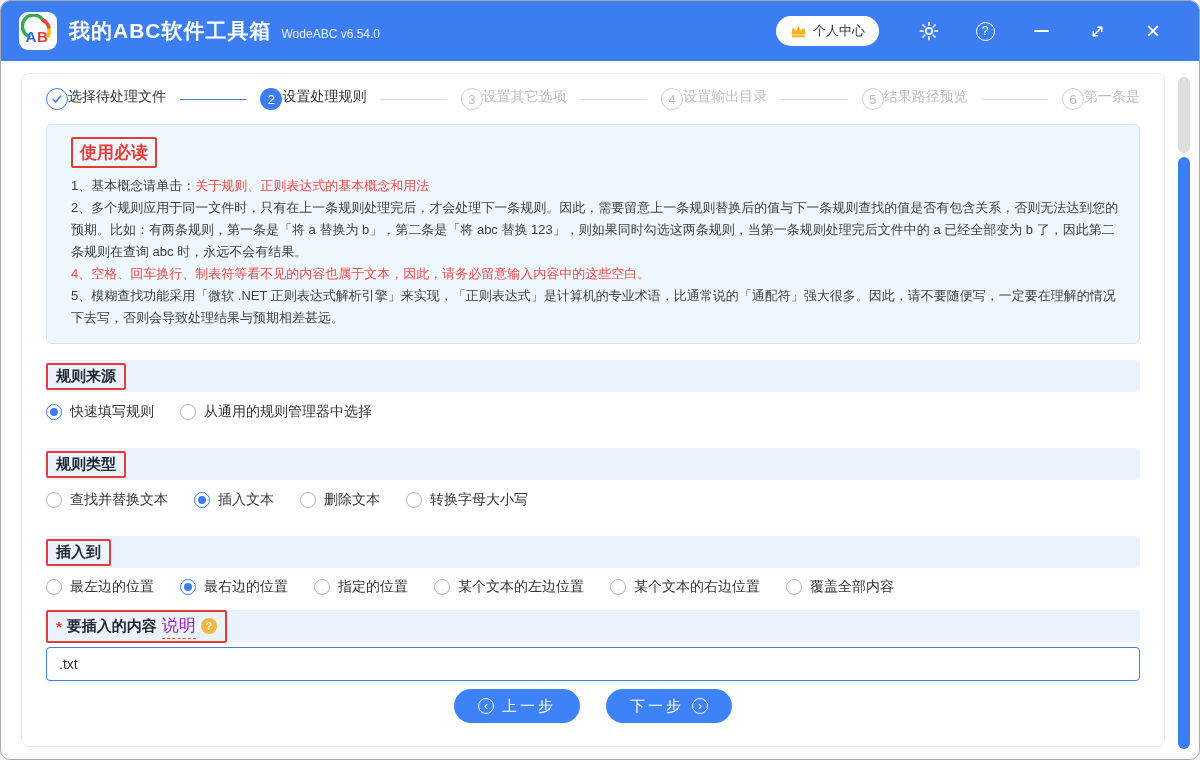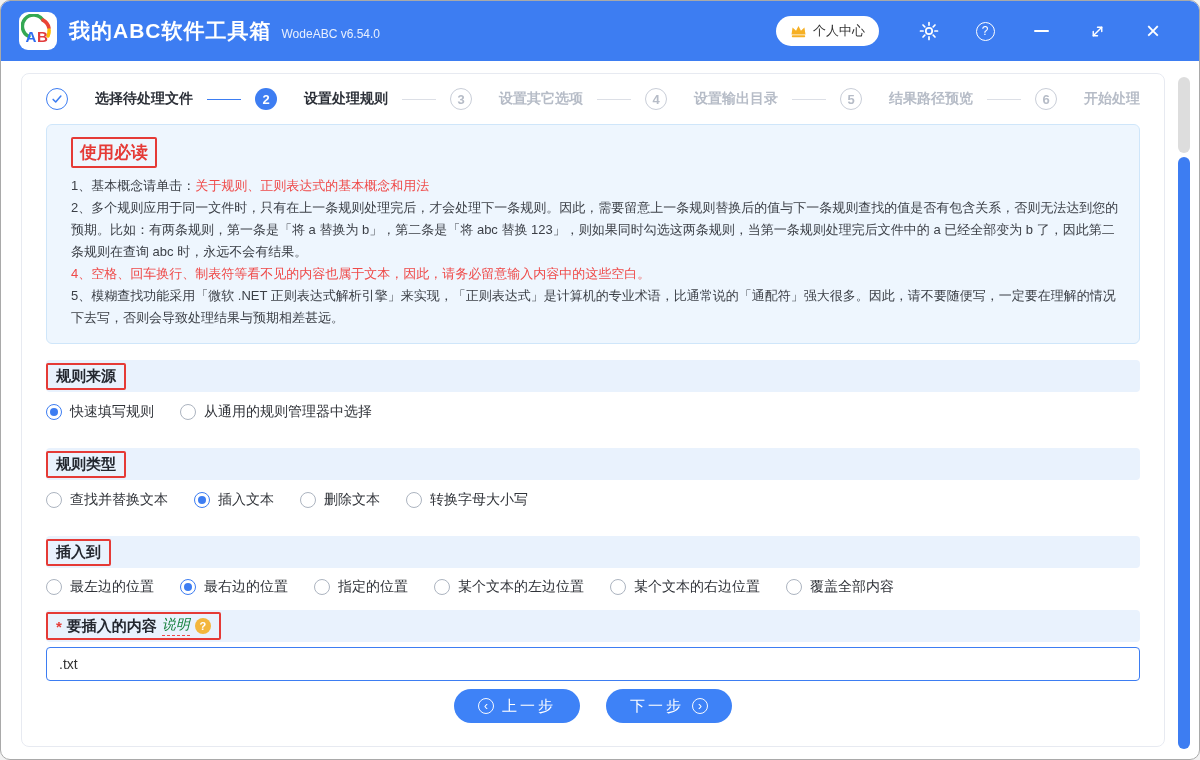--- a/index.html
+++ b/index.html
@@ -25,21 +25,21 @@
   .helpcirc { width:19px; height:19px; border:1.5px solid #fff; border-radius:50%; display:flex;
               align-items:center; justify-content:center; font-size:12px; color:#fff; }
 
   
   .panel { position:absolute; left:20px; top:72px; width:1144px; bottom:12px;
            border:1px solid #e7eaf1; border-radius:8px; background:#fff; overflow:hidden; }
   .content { padding:0 24px; }
 
   
   .stepper { height:50px; display:flex; align-items:center; padding:0 24px; }
-  .step { display:flex; align-items:center; gap:27px; flex:0 0 auto;font-weight:bold; }
+  .step { display:flex; gap:0; flex:0 0 auto; }
   .step-dot { width:22px; height:22px; border-radius:50%; display:flex; align-items:center;
               justify-content:center; font-size:13px; }
   .step.done .step-dot { border:1px solid #3d7df2; color:#3d7df2; background:#fff; }
   .step.active .step-dot { background:#3d7df2; color:#fff; }
   .step.todo .step-dot { border:1px solid #c9ced8; color:#b6bcc7; background:#fff; }
   .step-label { font-size:14px; }
   .step.done .step-label, .step.active .step-label { color:#2c3038; }
   .step.todo .step-label { color:#b6bcc7; }
   .step-sep { flex:1; height:1px; background:#dcdfe6; margin:0 14px; }
   .step-sep.blue { background:#3d7df2; }
@@ -51,22 +51,22 @@
   .notice p { font-size:13px; line-height:22px; color:#3b3f46; }
   .notice .red { color:#ef4a49; }
   .notice a.redlink { color:#ef4a49; text-decoration:none; cursor:pointer; }
 
   
   .band { background:#e9f2fd; border-radius:4px; height:32px; display:flex; align-items:center;
           margin-top:16px; padding-left:0; }
   .band-title { display:inline-flex; align-items:center; border:2px solid #e53a36; border-radius:2px;
                 padding:2px 8px; font-size:15px; font-weight:bold; color:#23272f; gap:5px; }
   .req { color:#e53a36; font-weight:bold; font-size:15px; }
-  .explain-link { color:#15803d; font-weight:normal; font-size:14px; cursor:pointer;
-                  border-bottom:1px dashed #ef4a49; padding-bottom:1px; text-decoration:none;font-style:italic; }
+  .explain-link { color:#a21caf; font-weight:normal; font-size:17px; cursor:pointer;
+                  border-bottom:1px dashed #ef4a49; padding-bottom:1px; text-decoration:none; }
   .qicon { width:16px; height:16px; background:#f3b63c; color:#fff; border-radius:50%; font-size:11px;
            font-weight:bold; display:inline-flex; align-items:center; justify-content:center; cursor:pointer; }
 
   
   .radios { display:flex; align-items:center; height:40px; gap:26px; }
   .radios.tight { height:38px; }
   .opt { display:flex; align-items:center; gap:8px; cursor:pointer; font-size:14px; color:#303339; }
   .radio { width:16px; height:16px; border-radius:50%; border:1px solid #acb4c0; background:#fff;
            position:relative; flex:0 0 auto; }
   .opt.sel .radio { border-color:#3d7df2; }
@@ -168,21 +168,21 @@
         <span class="step-label">设置输出目录</span>
       </div>
       <span class="step-sep"></span>
       <div class="step todo">
         <span class="step-dot">5</span>
         <span class="step-label">结果路径预览</span>
       </div>
       <span class="step-sep"></span>
       <div class="step todo">
         <span class="step-dot">6</span>
-        <span class="step-label">开始处理</span>
+        <span class="step-label">第一条是</span>
       </div>
     </div>
 
     <div class="content">
 
       
       <div class="notice">
         <div class="notice-title">使用必读</div>
         <p><span>1、基本概念请单击：</span><a class="redlink">关于规则、正则表达式的基本概念和用法</a></p>
         <p>2、多个规则应用于同一文件时，只有在上一条规则处理完后，才会处理下一条规则。因此，需要留意上一条规则替换后的值与下一条规则查找的值是否有包含关系，否则无法达到您的预期。比如：有两条规则，第一条是「将 a 替换为 b」，第二条是「将 abc 替换 123」，则如果同时勾选这两条规则，当第一条规则处理完后文件中的 a 已经全部变为 b 了，因此第二条规则在查询 abc 时，永远不会有结果。</p>

